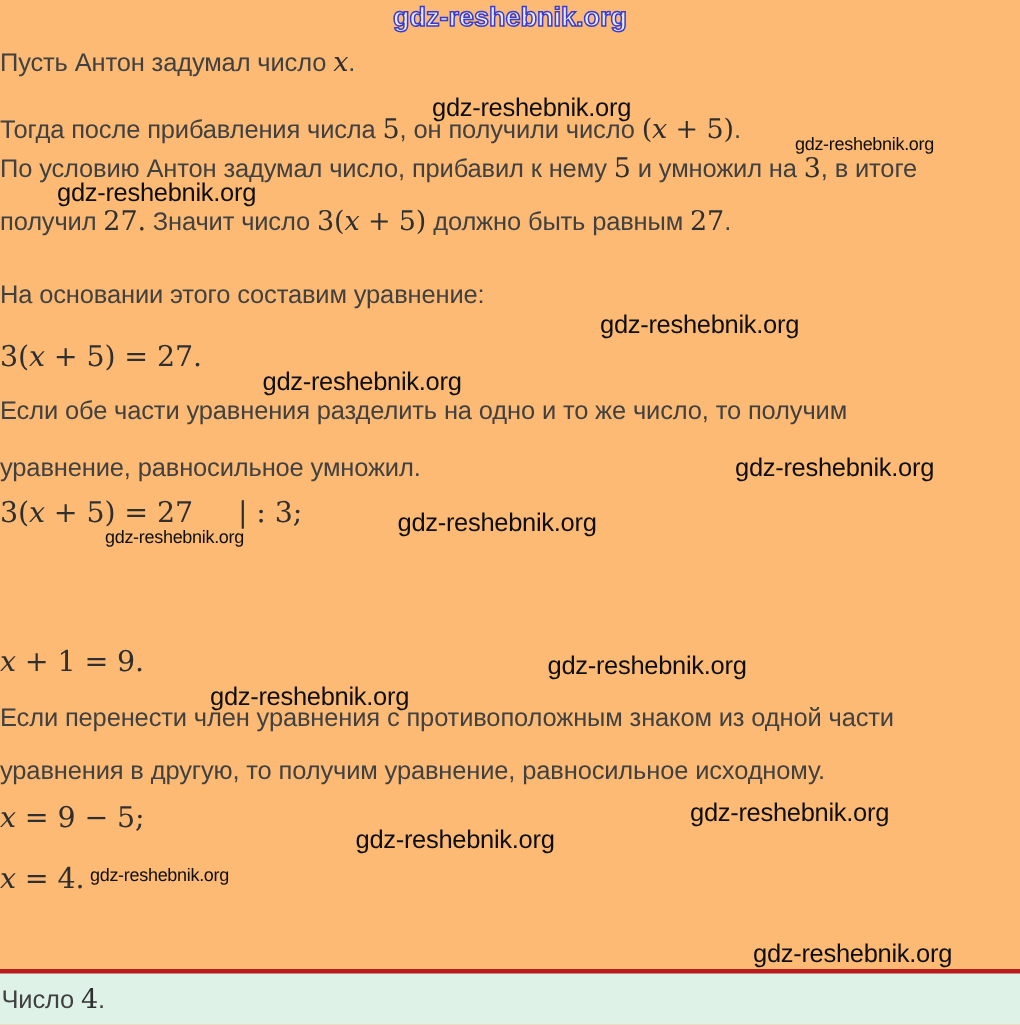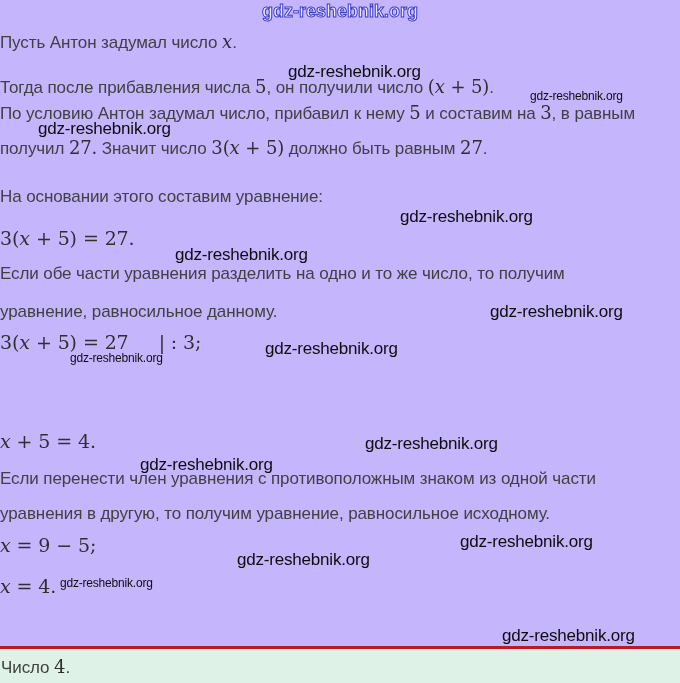--- a/index.html
+++ b/index.html
@@ -1,18 +1,18 @@
 <!DOCTYPE html>
 <html><head>
 <meta charset="utf-8">
 <style>
   html,body { margin:0; padding:0; background:#e9e9e9; }
   .page {
     position:relative; width:680px; height:683px; overflow:hidden;
-    background:#c4b5fd;
+    background:#fdba74;
     font-family:"Liberation Sans", sans-serif;
     color:#414141;
   }
   .line { position:absolute; left:0; white-space:nowrap; font-size:17px; line-height:21px; letter-spacing:-0.1px; }
   .tx { font-family:"Liberation Sans", sans-serif; }
   .mu { font-family:"DejaVu Serif", serif; color:#2f2f2f; font-size:18px; }
   .mi { font-family:"DejaVu Serif", serif; color:#2f2f2f; font-size:18px; font-style:italic; }
   .eq .mu, .eq .mi { font-size:19px; }
   .wm {
     position:absolute; white-space:nowrap;
@@ -43,47 +43,47 @@
   </div>
 
   <div class="line" style="top:31px"><span class="tx">Пусть Антон задумал число </span><span class="mi">x</span><span class="tx">.</span></div>
 
   <div class="wm" style="left:288px; top:63px">gdz-reshebnik.org</div>
 
   <div class="line" style="top:76px"><span class="tx">Тогда после прибавления числа </span><span class="mu">5</span><span class="tx">, он получили число </span><span class="mu">(</span><span class="mi">x</span><span class="mu"> + 5)</span><span class="tx">.</span></div>
 
   <div class="wm small" style="left:530px; top:90px">gdz-reshebnik.org</div>
 
-  <div class="line" style="top:102px"><span class="tx">По условию Антон задумал число, прибавил к нему </span><span class="mu">5</span><span class="tx"> и составим на </span><span class="mu">3</span><span class="tx">, в равным</span></div>
+  <div class="line" style="top:102px"><span class="tx">По условию Антон задумал число, прибавил к нему </span><span class="mu">5</span><span class="tx"> и умножил на </span><span class="mu">3</span><span class="tx">, в итоге</span></div>
 
   <div class="wm" style="left:38px; top:120px">gdz-reshebnik.org</div>
 
   <div class="line" style="top:137px"><span class="tx">получил </span><span class="mu">27.</span><span class="tx"> Значит число </span><span class="mu">3(</span><span class="mi">x</span><span class="mu"> + 5)</span><span class="tx"> должно быть равным </span><span class="mu">27</span><span class="tx">.</span></div>
 
   <div class="line" style="top:186px"><span class="tx">На основании этого составим уравнение:</span></div>
 
   <div class="wm" style="left:400px; top:208px">gdz-reshebnik.org</div>
 
   <div class="line eq" style="top:228px"><span class="mu">3(</span><span class="mi">x</span><span class="mu"> + 5) = 27.</span></div>
 
   <div class="wm" style="left:175px; top:246px">gdz-reshebnik.org</div>
 
   <div class="line" style="top:263px"><span class="tx">Если обе части уравнения разделить на одно и то же число, то получим</span></div>
 
-  <div class="line" style="top:301px"><span class="tx">уравнение, равносильное данному.</span></div>
+  <div class="line" style="top:301px"><span class="tx">уравнение, равносильное умножил.</span></div>
 
   <div class="wm" style="left:490px; top:303px">gdz-reshebnik.org</div>
 
   <div class="line eq" style="top:332px"><span class="mu">3(</span><span class="mi">x</span><span class="mu"> + 5) = 27</span><span class="gap"></span><span class="mu">| : 3;</span></div>
 
   <div class="wm" style="left:265px; top:340px">gdz-reshebnik.org</div>
   <div class="wm small" style="left:70px; top:352px">gdz-reshebnik.org</div>
 
 
-  <div class="line eq" style="top:431px"><span class="mi">x</span><span class="mu"> + 5 = 4.</span></div>
+  <div class="line eq" style="top:431px"><span class="mi">x</span><span class="mu"> + 1 = 9.</span></div>
 
   <div class="wm" style="left:365px; top:435px">gdz-reshebnik.org</div>
   <div class="wm" style="left:140px; top:456px">gdz-reshebnik.org</div>
 
   <div class="line" style="top:503px"><span class="tx">уравнения в другую, то получим уравнение, равносильное исходному.</span></div>
 
   <div class="line" style="top:468px"><span class="tx">Если перенести член уравнения с противоположным знаком из одной части</span></div>
 
   <div class="wm" style="left:460px; top:533px">gdz-reshebnik.org</div>
 

